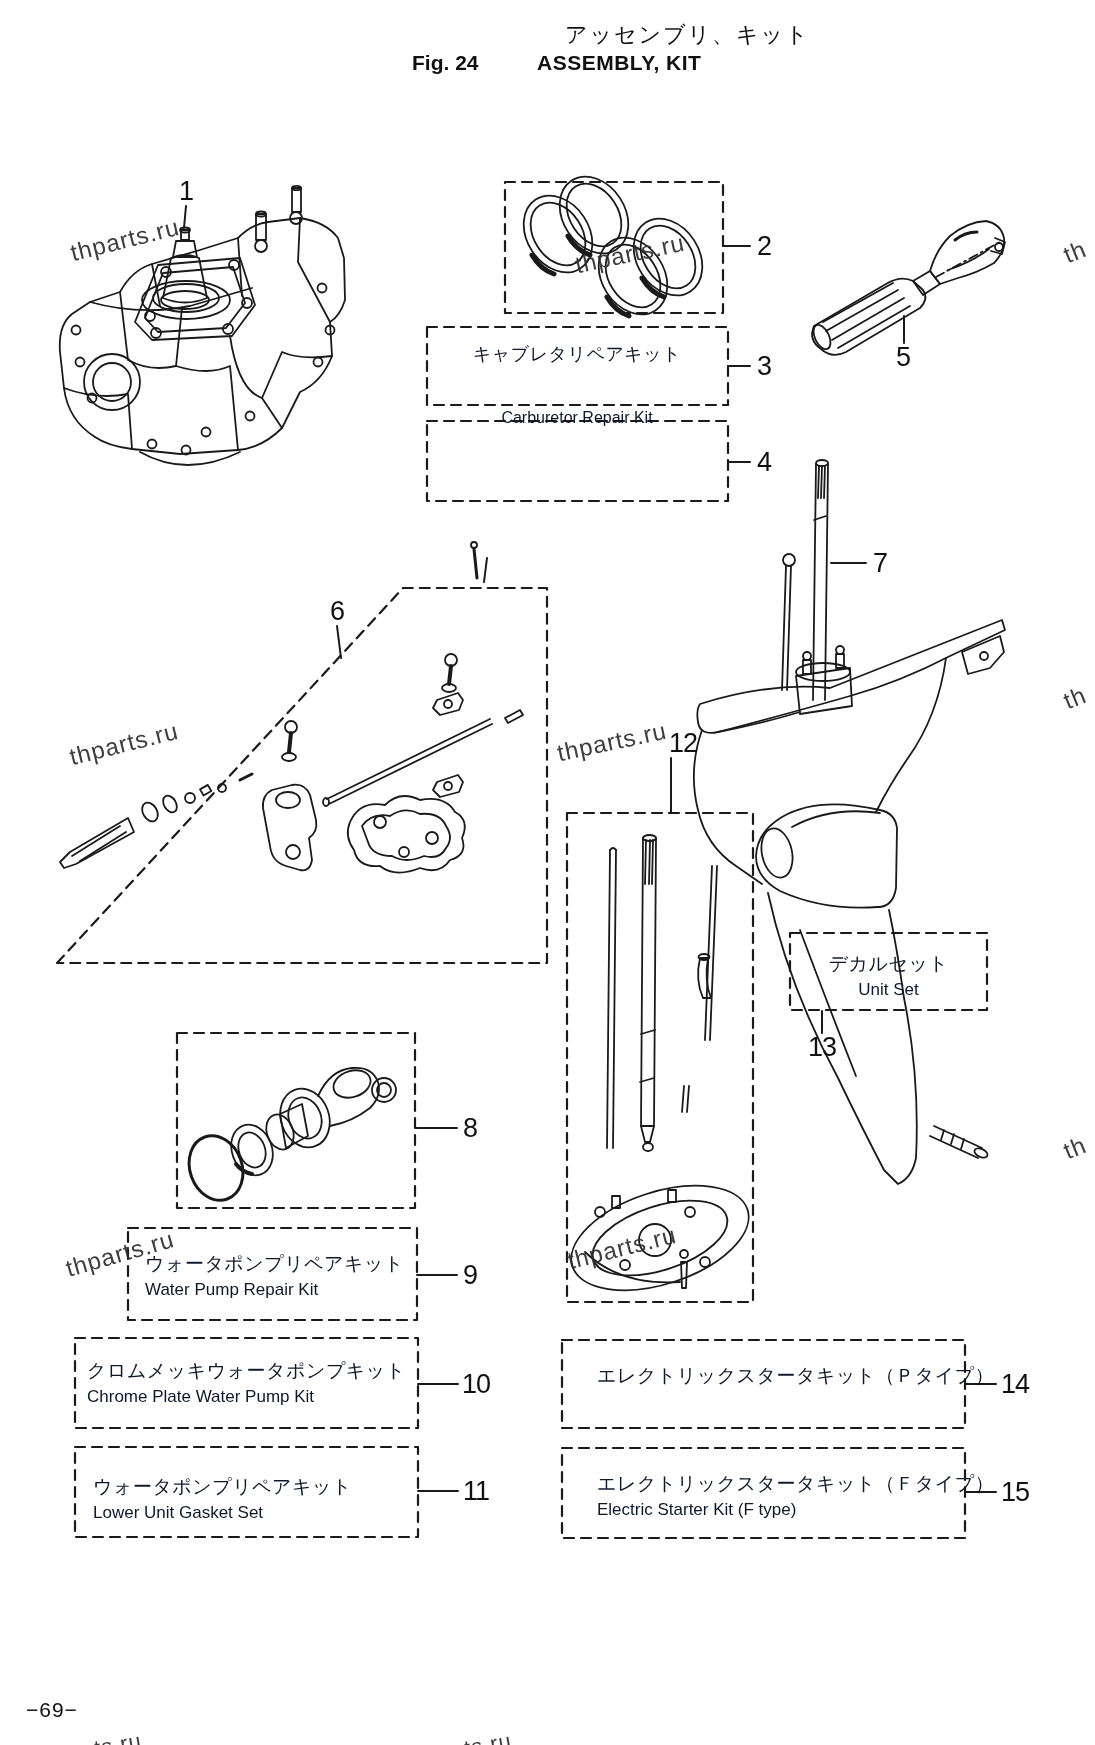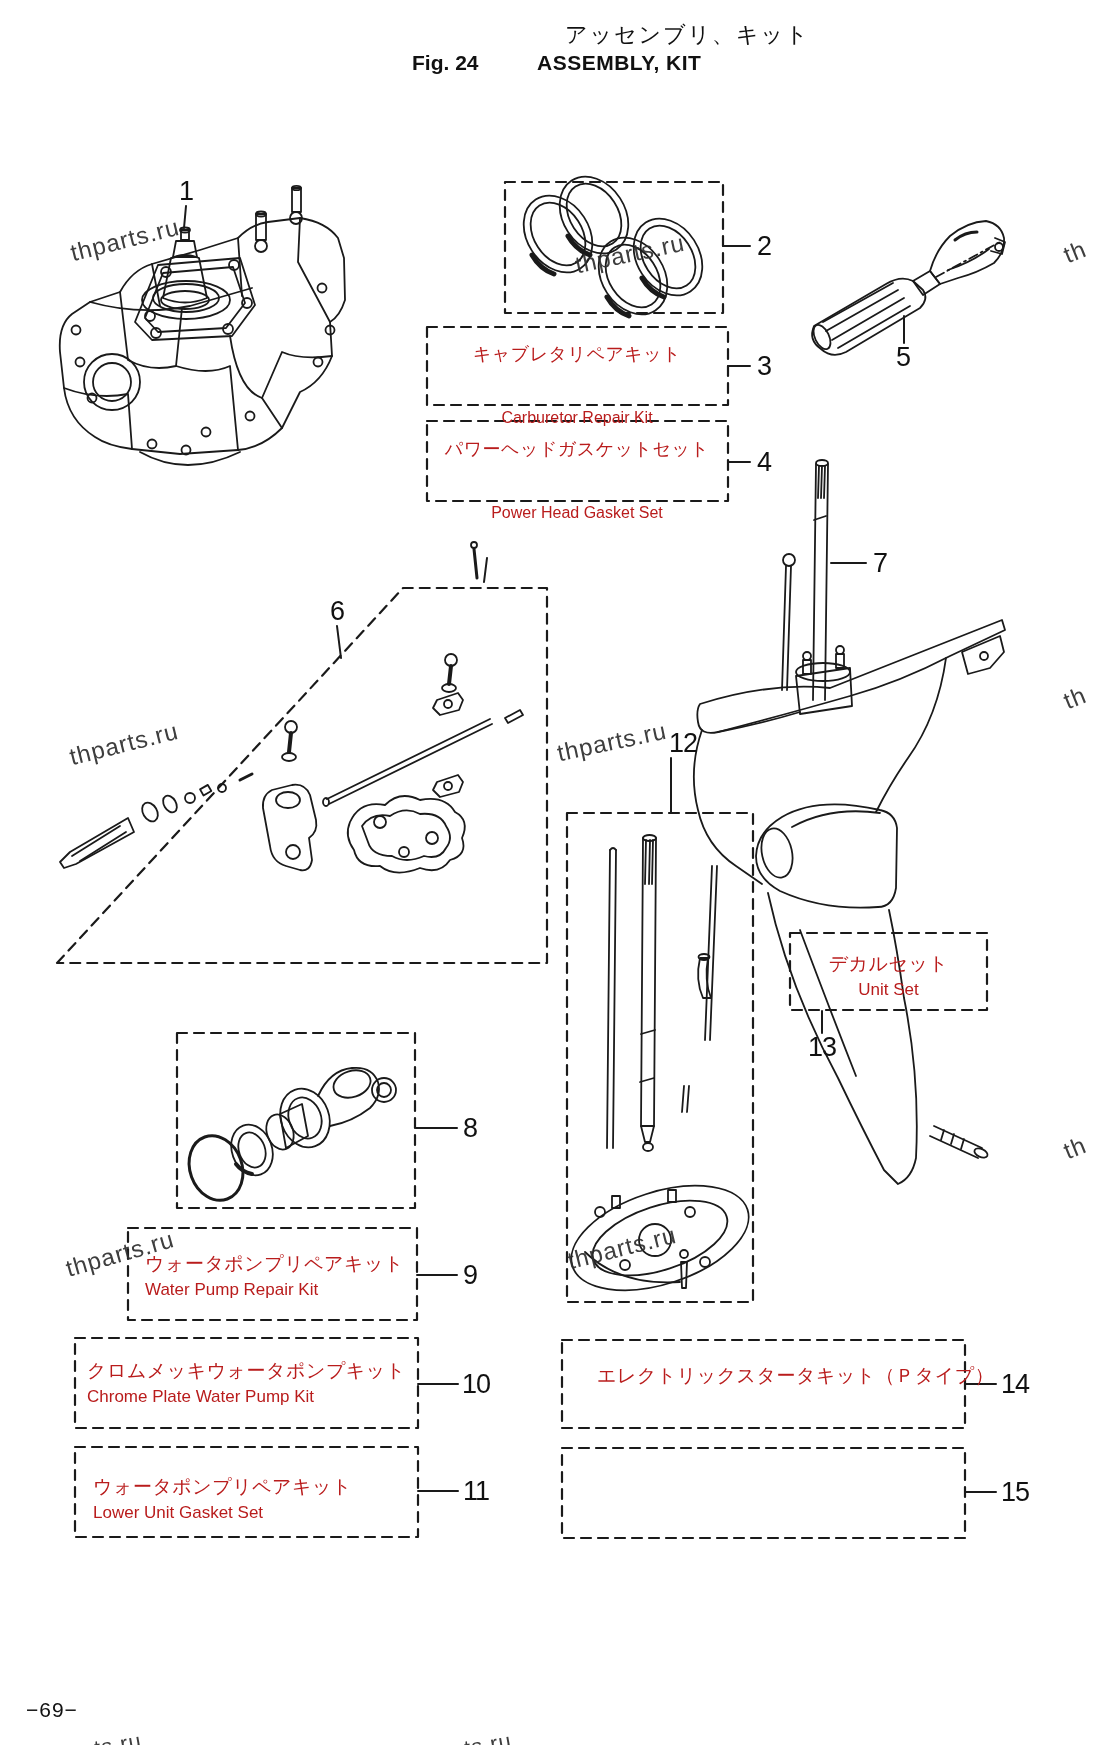--- a/index.html
+++ b/index.html
@@ -7,21 +7,21 @@
     position:relative;width:1095px;height:1745px;margin:0 auto;
     background:#ffffff;overflow:hidden;
     font-family:"Liberation Sans","DejaVu Sans",sans-serif;color:#111;
   }
   svg.art{position:absolute;left:0;top:0;}
   .t{position:absolute;white-space:nowrap;color:#111;}
   .ttl-jp{font-size:22px;letter-spacing:2px;}
   .ttl-fig{font-size:21px;font-weight:bold;}
   .ttl-en{font-size:21px;font-weight:bold;letter-spacing:0.5px;}
   .num{font-size:27px;transform:translate(-50%,-50%);letter-spacing:-1px;}
-  .boxtext{position:absolute;color:#b91c1c;}
+  .boxtext{position:absolute;color:#0f172a;}
   .boxtext .jp{font-size:19px;letter-spacing:0.5px;line-height:1.45;}
   .boxtext .en{font-size:17px;line-height:1.45;}
   .boxtext.small .jp{font-size:18px;}
   .boxtext.small .en{font-size:16px;margin-top:39px;}
   .center{text-align:center;}
   .wm{
     position:absolute;font-size:24px;color:#2e2e2e;opacity:0.92;
     letter-spacing:1px;transform:translate(-50%,-50%) rotate(-14deg);
   }
   .wm.r12{transform:translate(-50%,-50%) rotate(-12deg);}
@@ -291,24 +291,20 @@
   <div class="t num" style="left:683px;top:743px;">12</div>
   <div class="t num" style="left:822px;top:1047px;">13</div>
   <div class="t num" style="left:1015px;top:1384px;">14</div>
   <div class="t num" style="left:1015px;top:1492px;">15</div>
 
   <div class="boxtext small center" style="left:437px;top:341px;width:280px;">
     <div class="jp">キャブレタリペアキット</div>
     <div class="en">Carburetor Repair Kit</div>
   </div>
 
-  <div class="boxtext small center" style="left:432px;top:436px;width:290px;">
-    <div class="jp">パワーヘッドガスケットセット</div>
-    <div class="en">Power Head Gasket Set</div>
-  </div>
 
   <div class="boxtext" style="left:145px;top:1250px;">
     <div class="jp">ウォータポンプリペアキット</div>
     <div class="en">Water Pump Repair Kit</div>
   </div>
 
   <div class="boxtext" style="left:87px;top:1357px;">
     <div class="jp">クロムメッキウォータポンプキット</div>
     <div class="en">Chrome Plate Water Pump Kit</div>
   </div>
@@ -320,20 +316,24 @@
 
   <div class="boxtext center" style="left:790px;top:950px;width:197px;">
     <div class="jp">デカルセット</div>
     <div class="en">Unit Set</div>
   </div>
 
   <div class="boxtext" style="left:597px;top:1362px;">
     <div class="jp">エレクトリックスタータキット（Ｐタイプ）</div>
   </div>
 
+  <div class="boxtext" style="left:597px;top:1470px;">
+    <div class="jp">エレクトリックスタータキット（Ｆタイプ）</div>
+    <div class="en">Electric Starter Kit (F type)</div>
+  </div>
 
   <div class="wm" style="left:125px;top:240px;">thparts.ru</div>
   <div class="wm r12" style="left:630px;top:254px;">thparts.ru</div>
   <div class="wm" style="left:124px;top:744px;">thparts.ru</div>
   <div class="wm r12" style="left:612px;top:742px;">thparts.ru</div>
   <div class="wm" style="left:622px;top:1248px;">thparts.ru</div>
   <div class="wm r16" style="left:120px;top:1254px;">thparts.ru</div>
   <div class="wm edge" style="left:1064px;top:252px;">th</div>
   <div class="wm edge" style="left:1064px;top:698px;">th</div>
   <div class="wm edge" style="left:1064px;top:1148px;">th</div>

